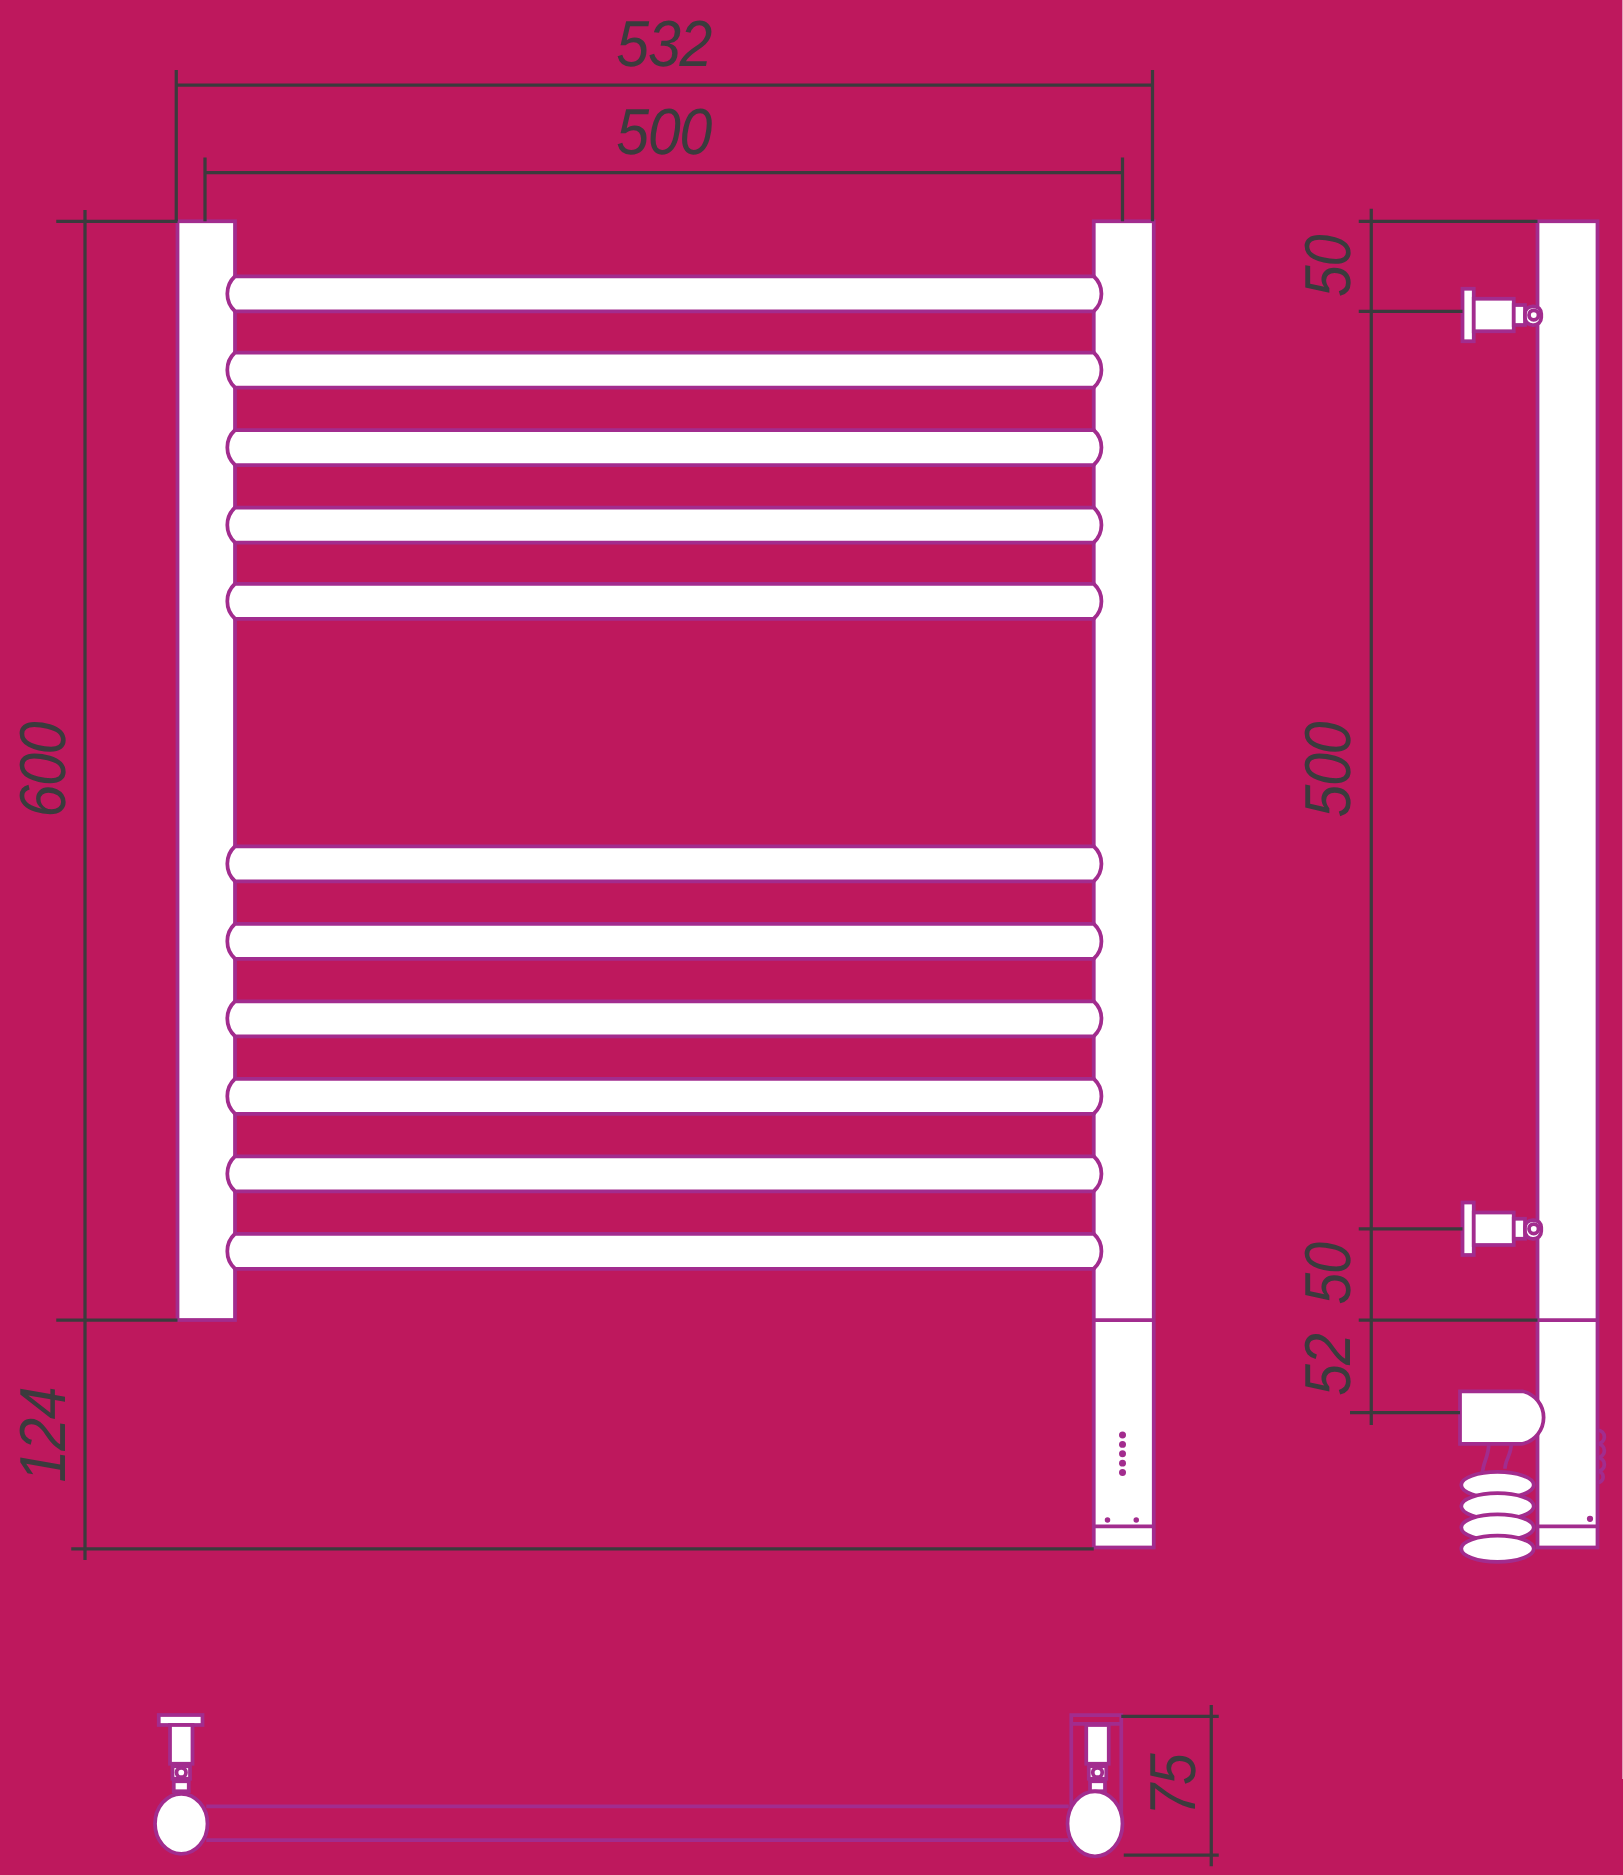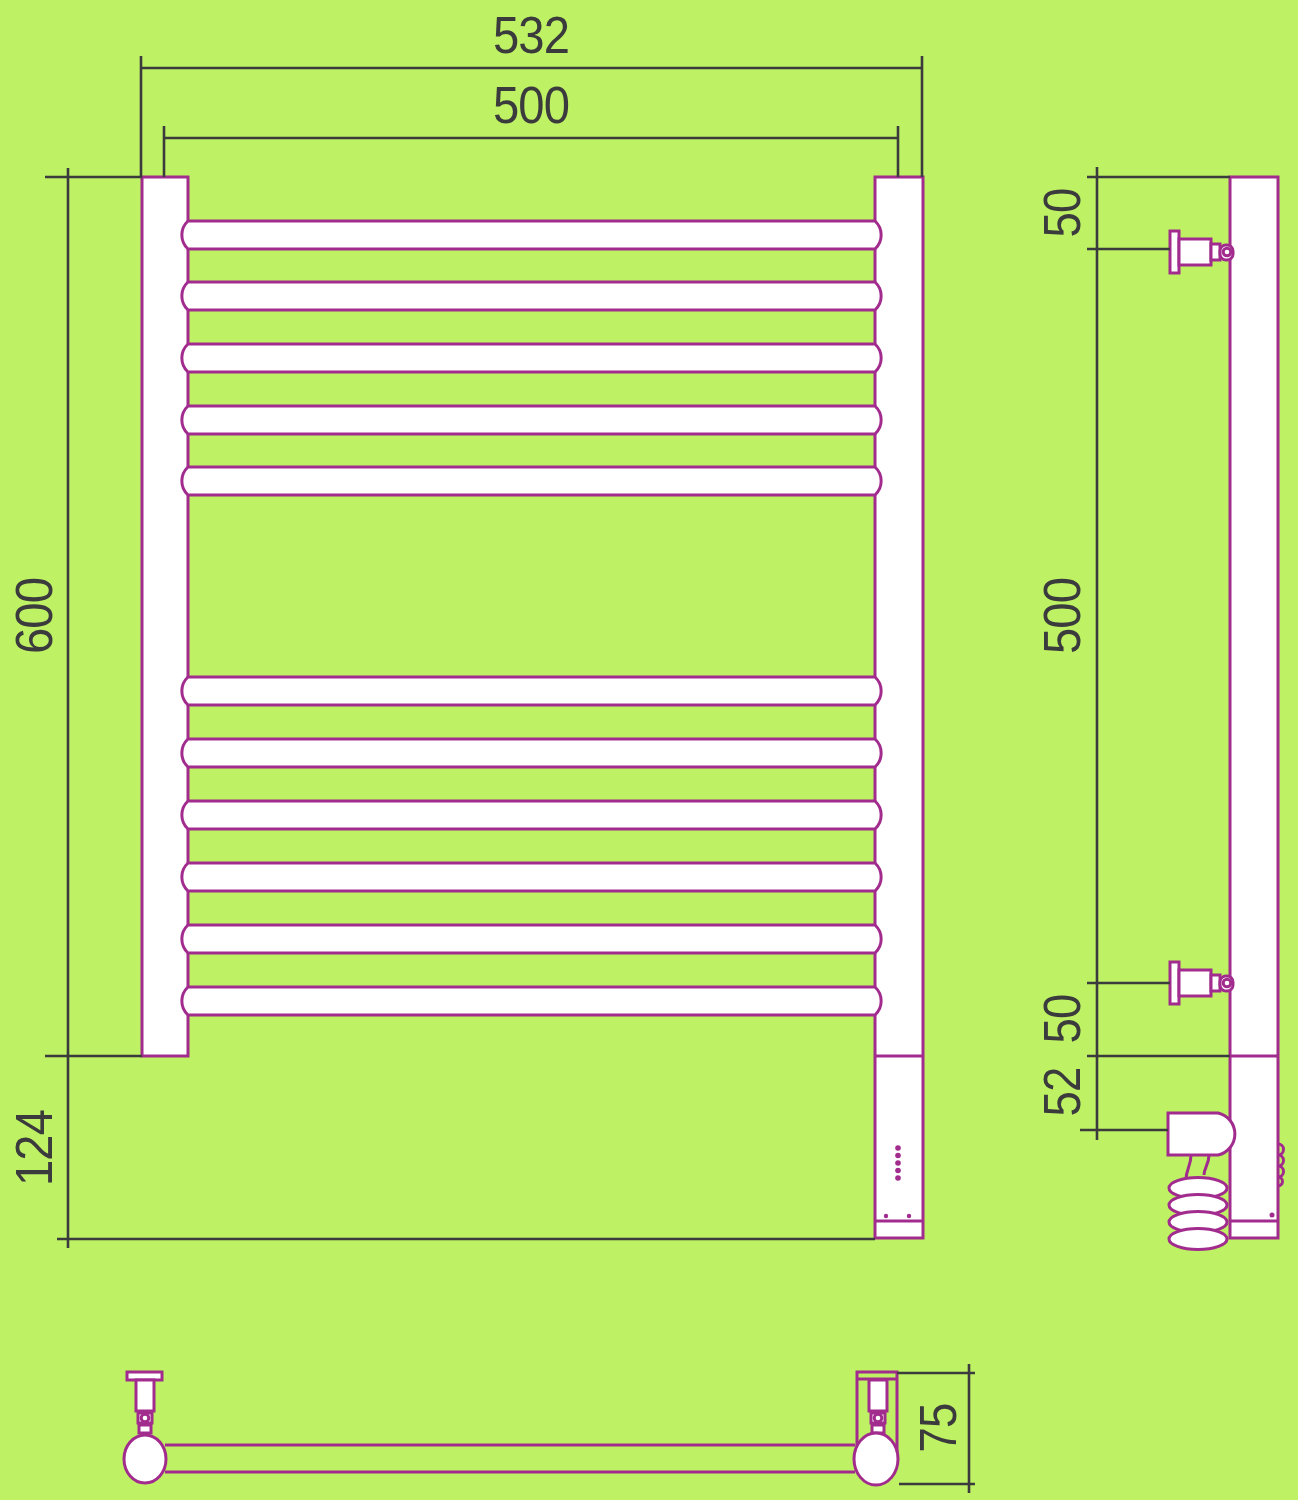--- a/index.html
+++ b/index.html
@@ -5,22 +5,23 @@
   html, body {
     margin: 0;
     padding: 0;
     background: #ffffff;
     font-family: "Liberation Sans", sans-serif;
   }
   .canvas {
     position: relative;
     width: 1298px;
     height: 1500px;
-    background: #bef264;
+    background: #be185d;
     overflow: hidden;
+    font-style: italic;
   }
   svg { display: block; }
   text.dim {
     font-family: "Liberation Sans", "DejaVu Sans", sans-serif;
     font-size: 52px;
     fill: #3b3b3d;
     letter-spacing: -1px;
   }
 </style>
 </head>

